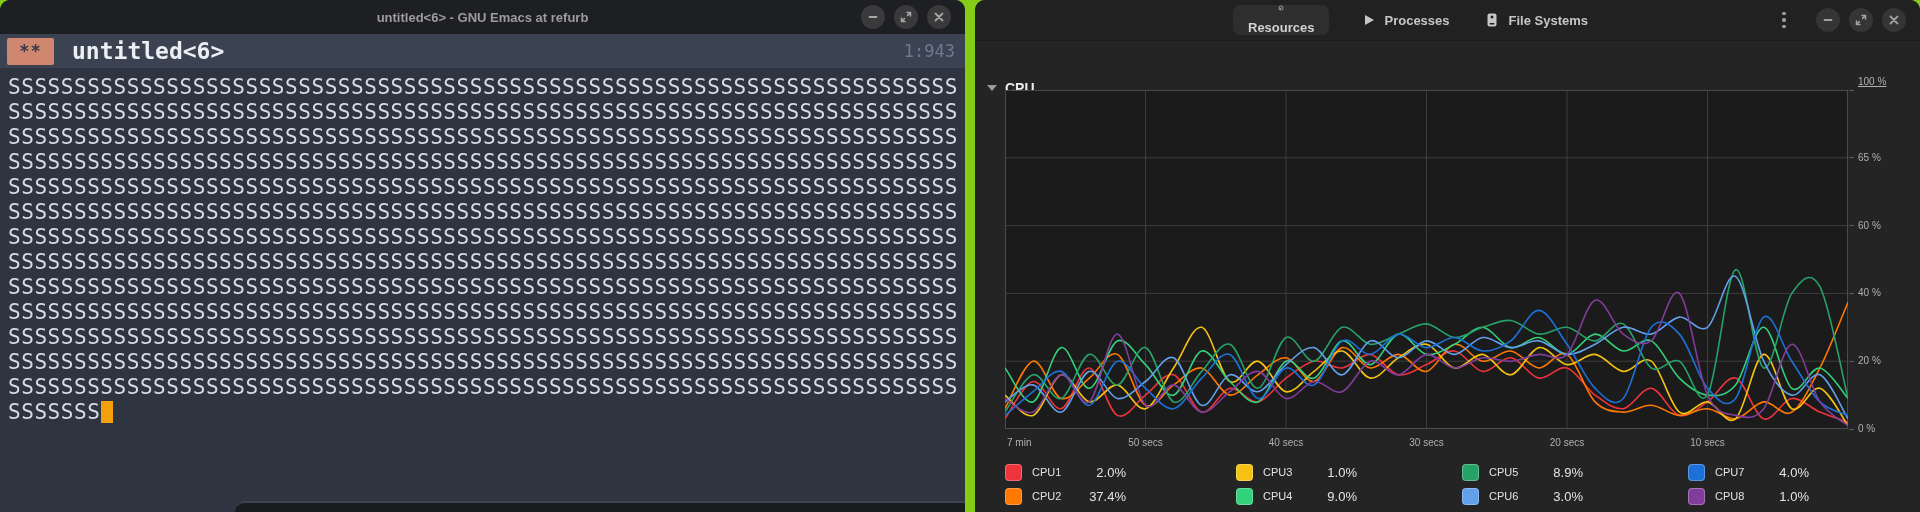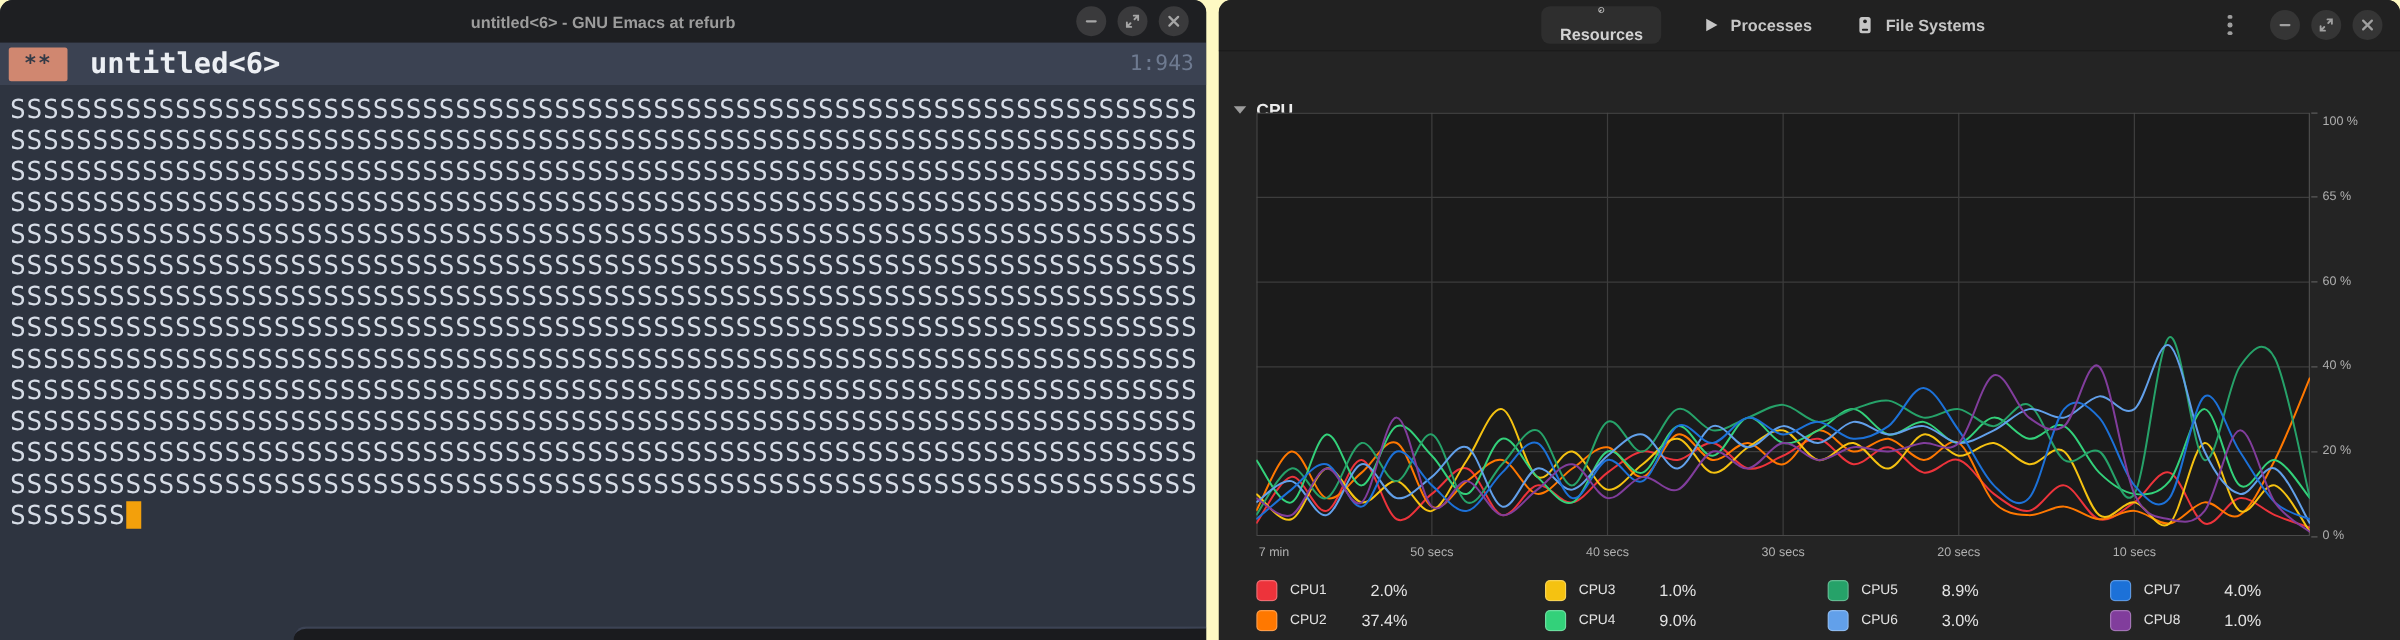--- a/index.html
+++ b/index.html
@@ -1,16 +1,16 @@
 <!DOCTYPE html>
 <html><head>
 <meta charset="utf-8">
 <style>
   html,body{margin:0;padding:0;background:#0b0b0c;}
-  #screen{position:relative;width:1920px;height:512px;overflow:hidden;background:#fef9c3;font-family:"Liberation Sans",sans-serif;}
+  #screen{position:relative;width:1920px;height:512px;overflow:hidden;background:#84cc16;font-family:"Liberation Sans",sans-serif;}
 
   
   #emacs{position:absolute;left:0;top:0;width:965px;height:512px;background:#2e3440;border-radius:10px 10px 0 0;overflow:hidden;}
   #emacs .titlebar{position:relative;height:34px;background:#1e1f22;display:flex;align-items:center;justify-content:center;}
   #emacs .title{font-size:13px;font-weight:700;color:#9c9c9c;}
   .winbtns{position:absolute;right:14px;top:50%;transform:translateY(-50%);display:flex;gap:9px;}
   .winbtn{width:24px;height:24px;border-radius:50%;background:#3a3a3c;display:flex;align-items:center;justify-content:center;}
   .winbtn svg{display:block;}
   #monitor .winbtn{background:#353535;}
   .modeline{height:34px;background:#3b4252;display:flex;align-items:center;font-family:"DejaVu Sans Mono",monospace;}
@@ -164,21 +164,21 @@
         <div class="ylab" style="left: 883px; top: 423px;">0 %</div>
         <div class="ytick" style="left: 874px; top: 360.7px;"></div>
         <div class="ylab" style="left: 883px; top: 355.2px;">20 %</div>
         <div class="ytick" style="left: 874px; top: 292.9px;"></div>
         <div class="ylab" style="left: 883px; top: 287.4px;">40 %</div>
         <div class="ytick" style="left: 874px; top: 225.1px;"></div>
         <div class="ylab" style="left: 883px; top: 219.6px;">60 %</div>
         <div class="ytick" style="left: 874px; top: 157.3px;"></div>
         <div class="ylab" style="left: 883px; top: 151.8px;">65 %</div>
         <div class="ytick" style="left: 874px; top: 89.5px;"></div>
-        <div class="ylab" style="left: 883px; top: 92px;">100 %</div>
+        <div class="ylab" style="left: 883px; top: 76px; text-decoration: underline;">100 %</div>
       </div>
     <div id="xlabels">
         <div class="xlab" style="left: 32px;">7 min</div>
         <div class="xlab" style="left: 170.5px; transform: translateX(-50%);">50 secs</div>
         <div class="xlab" style="left: 311px; transform: translateX(-50%);">40 secs</div>
         <div class="xlab" style="left: 451.5px; transform: translateX(-50%);">30 secs</div>
         <div class="xlab" style="left: 592px; transform: translateX(-50%);">20 secs</div>
         <div class="xlab" style="left: 732.5px; transform: translateX(-50%);">10 secs</div>
       </div>
     <div id="legend">

